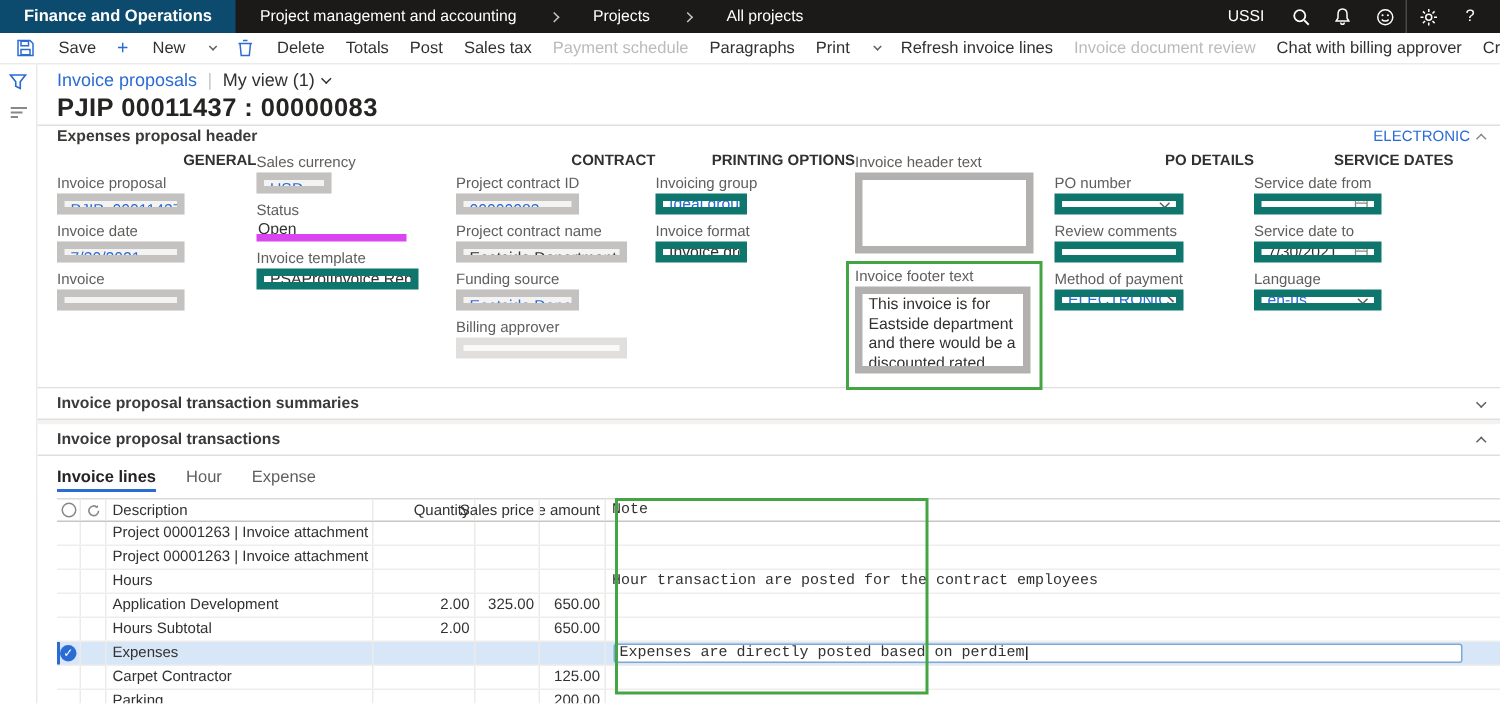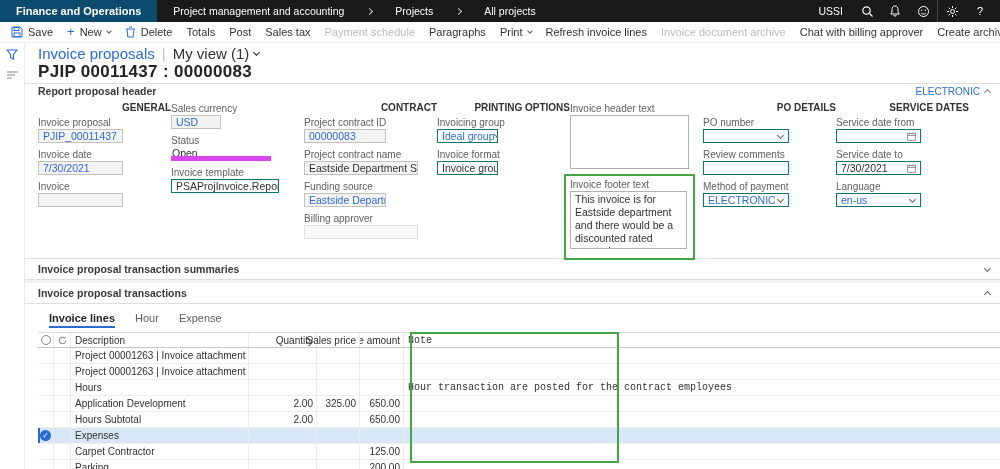--- a/index.html
+++ b/index.html
@@ -20,51 +20,51 @@
   .chev.right{transform:rotate(-135deg);}
   .chev.down{transform:rotate(-45deg); margin-top:-2px;}
   .chev.up{transform:rotate(135deg); margin-top:2px;}
   .topbar-right{margin-left:auto; display:flex; align-items:center; gap:0; padding-right:6px;}
   .topbar-right .titem{display:flex; align-items:center; justify-content:center; width:28px; height:22px; cursor:pointer;}
   .topbar-right .user{width:auto; padding:0 10px; font-size:10.5px;}
   .tdivider{width:1px; height:22px; background:#4a4948;}
   .icon{display:inline-flex; align-items:center; justify-content:center; line-height:0;}
   
   .toolbar{height:21px; display:flex; align-items:center; background:#fff; border-bottom:1px solid #ecebea; padding-left:4px;}
-  .tb-item{display:flex; align-items:center; gap:5px; padding:0 7px; height:20px; color:#323130;
+  .tb-item{display:flex; align-items:center; gap:16px; padding:0 7px; height:20px; color:#323130;
     background:none; border:none; font:inherit; font-size:11px; cursor:pointer; white-space:nowrap;}
   .tb-item .chev{width:4px; height:4px; color:#605e5c;}
   .tb-item.disabled{color:#bdbbb9; cursor:default;}
   
   .main{display:flex; height:426px;}
   .rail{width:25px; border-right:1px solid #eceae8; display:flex; flex-direction:column; align-items:center; padding-top:5px; gap:11px;}
   .rail .titem{cursor:pointer;}
   .content{flex:1; position:relative; overflow:hidden;}
-  .viewbar{display:flex; align-items:center; gap:7px; height:16px; padding:4px 0 0 13px; font-size:15px;}
+  .viewbar{display:flex; align-items:center; gap:7px; height:16px; padding:4px 0 0 13px; font-size:12px;}
   .viewbar .link{color:var(--accent); cursor:pointer;}
   .viewbar .vsep{color:#c8c6c4;}
   .viewbar .vlabel{display:flex; align-items:center; gap:5px; cursor:pointer; color:#323130;}
   .page-title{height:24px; font-size:17px; font-weight:bold; padding:3px 0 0 13px; color:#252423; letter-spacing:.3px;}
   .sec-bar{height:15px; border-top:1px solid #e1dfdd; display:flex; align-items:center;
     padding:0 10px 0 13px; font-weight:bold; font-size:10.5px; color:#3b3a39; cursor:pointer;}
   .sec-bar .badge{margin-left:auto; color:var(--accent); font-weight:normal; font-size:10px; display:flex; align-items:center; gap:5px;}
   .sec-bar .badge .chev{color:#8a8886;}
   .collapse-bar{height:20px; display:flex; align-items:center; padding:0 10px 0 13px;
     font-weight:bold; font-size:10.5px; color:#3b3a39; background:#fff; cursor:pointer;gap:32px;}
   .collapse-bar .chev{margin-left:auto; color:#605e5c;}
   .divider{height:1px; background:#e1dfdd;}
   .gapstrip{height:3px; background:#f3f2f1;}
   
   .fields{display:flex; padding:4px 0 0 13px; height:160px;}
   .fcol{width:133px; flex:none;}
   .fcol .heading{font-weight:bold; font-size:10px; color:#323130; height:13px; margin-bottom:1px;text-align:right;}
   .fld{margin-bottom:5px;}
   .flabel{color:#605e5c; font-size:10px; height:13px; line-height:13px; white-space:nowrap;}
   .box{width:85px; height:14px; line-height:12px; font-size:10.5px; padding:0 4px;
-    border:1px solid #0f766e; background:#fff; white-space:nowrap; overflow:hidden;}
+    border:5px solid #0f766e; background:#fff; white-space:nowrap; overflow:hidden;}
   .box.ro{background:#f4f3f2; border-color:#c4c2c0;}
   .box.link{color:var(--accent);}
   .box.underline{border:none; border-bottom:5px solid #d946ef; background:transparent; padding-left:1px; color:#323130;}
   .box.select,.box.date{display:flex; align-items:center; justify-content:space-between; cursor:pointer;}
   .box.select .chev{color:#605e5c; margin-right:1px;}
   .box.textarea{height:54px; white-space:normal; line-height:13px; padding:1px 4px; border-color:#b3b1af; overflow:hidden;}
   .hl-green{border:2px solid var(--green); padding:2px 4px 4px; margin-left:-6px; width:131px;}
   .fld-sales-currency .box{width:50px;}
   .fld-status .box{width:100px;}
   .fld-invoice-template .box{width:108px;}
@@ -72,21 +72,21 @@
   .fld-project-contract-name .box{width:114px;}
   .fld-funding-source .box{width:82px;}
   .fld-billing-approver .box{width:114px; background:#faf9f8; border-color:#e1dfdd;}
   .fld-invoicing-group .box,.fld-invoice-format .box{width:61px;}
   .fld-invoice-header-text .box{width:119px;}
   .fld-invoice-footer-text .box{width:117px; height:58px;}
   .fld-po-number .box,.fld-review-comments .box,.fld-method-of-payment .box{width:86px;}
   
   .tabs{display:flex; gap:20px; height:28px; padding:8px 0 0 13px; align-items:flex-start; background:#fff;}
   .tab{font-size:11px; color:#605e5c; padding-bottom:2px; cursor:pointer;}
-  .tab.active{color:#252423; font-weight:bold; border-bottom:2px solid var(--accent);margin-left:11px;}
+  .tab.active{color:#252423; font-weight:bold; border-bottom:2px solid var(--accent);}
   
   .gridwrap{position:relative; margin-left:13px; font-size:10px;}
   .grow{display:flex; height:16px; border-bottom:1px solid #f0eeec; position:relative; align-items:stretch; background:#fff;}
   .grow.ghead{border-top:1px solid #dcdad8; border-bottom:1px solid #c8c6c4; color:#323130;}
   .grow.selected{background:var(--selrow);}
   .grow.selected::before{content:''; position:absolute; left:0; top:0; bottom:0; width:2px; background:var(--accent);}
   .cell{display:flex; align-items:center; border-right:1px solid #edebe9; padding:0 4px; overflow:hidden; white-space:nowrap;}
   .c-sel{width:16px; justify-content:center; padding:0;}
   .c-ico{width:17px; justify-content:center; padding:0;}
   .c-desc{width:178px;}
@@ -200,21 +200,21 @@
         <span>Paragraphs</span>
       </button>
       <button class="tb-item">
         <span>Print</span>
         <span class="chev down"></span>
       </button>
       <button class="tb-item">
         <span>Refresh invoice lines</span>
       </button>
       <button class="tb-item disabled">
-        <span>Invoice document archive</span>
+        <span>Invoice document review</span>
       </button>
       <button class="tb-item">
         <span>Chat with billing approver</span>
       </button>
       <button class="tb-item">
         <span>Create archive file</span>
       </button>
     </div>
 
 </div>
@@ -240,21 +240,21 @@
       <span class="vsep">|</span>
       <span class="vlabel">
         <span>My view (1)</span>
         <span class="chev down"></span>
       </span>
     </div>
 
     <div class="page-title">PJIP 00011437 : 00000083</div>
 
     <div class="sec-bar">
-      <span>Report proposal header</span>
+      <span>Expenses proposal header</span>
       <span class="badge">
         <span>ELECTRONIC</span>
         <span class="chev up"></span>
       </span>
     </div>
     <div class="fields" id="fields">
         <div class="fcol">
           <div class="heading">GENERAL</div>
           <div class="fld fld-invoice-proposal">
             <div class="flabel">Invoice proposal</div>
@@ -476,20 +476,26 @@
         </div>
         <div class="grow selected">
           <div class="cell c-sel">
             <span class="chk">✓</span>
           </div>
           <div class="cell c-ico"></div>
           <div class="cell c-desc">Expenses</div>
           <div class="cell c-qty"></div>
           <div class="cell c-price"></div>
           <div class="cell c-amt"></div>
+          <div class="cell c-note">
+            <div class="note-input">
+              <span>Expenses are directly posted based on perdiem</span>
+              <span class="caret"></span>
+            </div>
+          </div>
         </div>
         <div class="grow">
           <div class="cell c-sel"></div>
           <div class="cell c-ico"></div>
           <div class="cell c-desc">Carpet Contractor</div>
           <div class="cell c-qty"></div>
           <div class="cell c-price"></div>
           <div class="cell c-amt">125.00</div>
           <div class="cell c-note"></div>
         </div>

